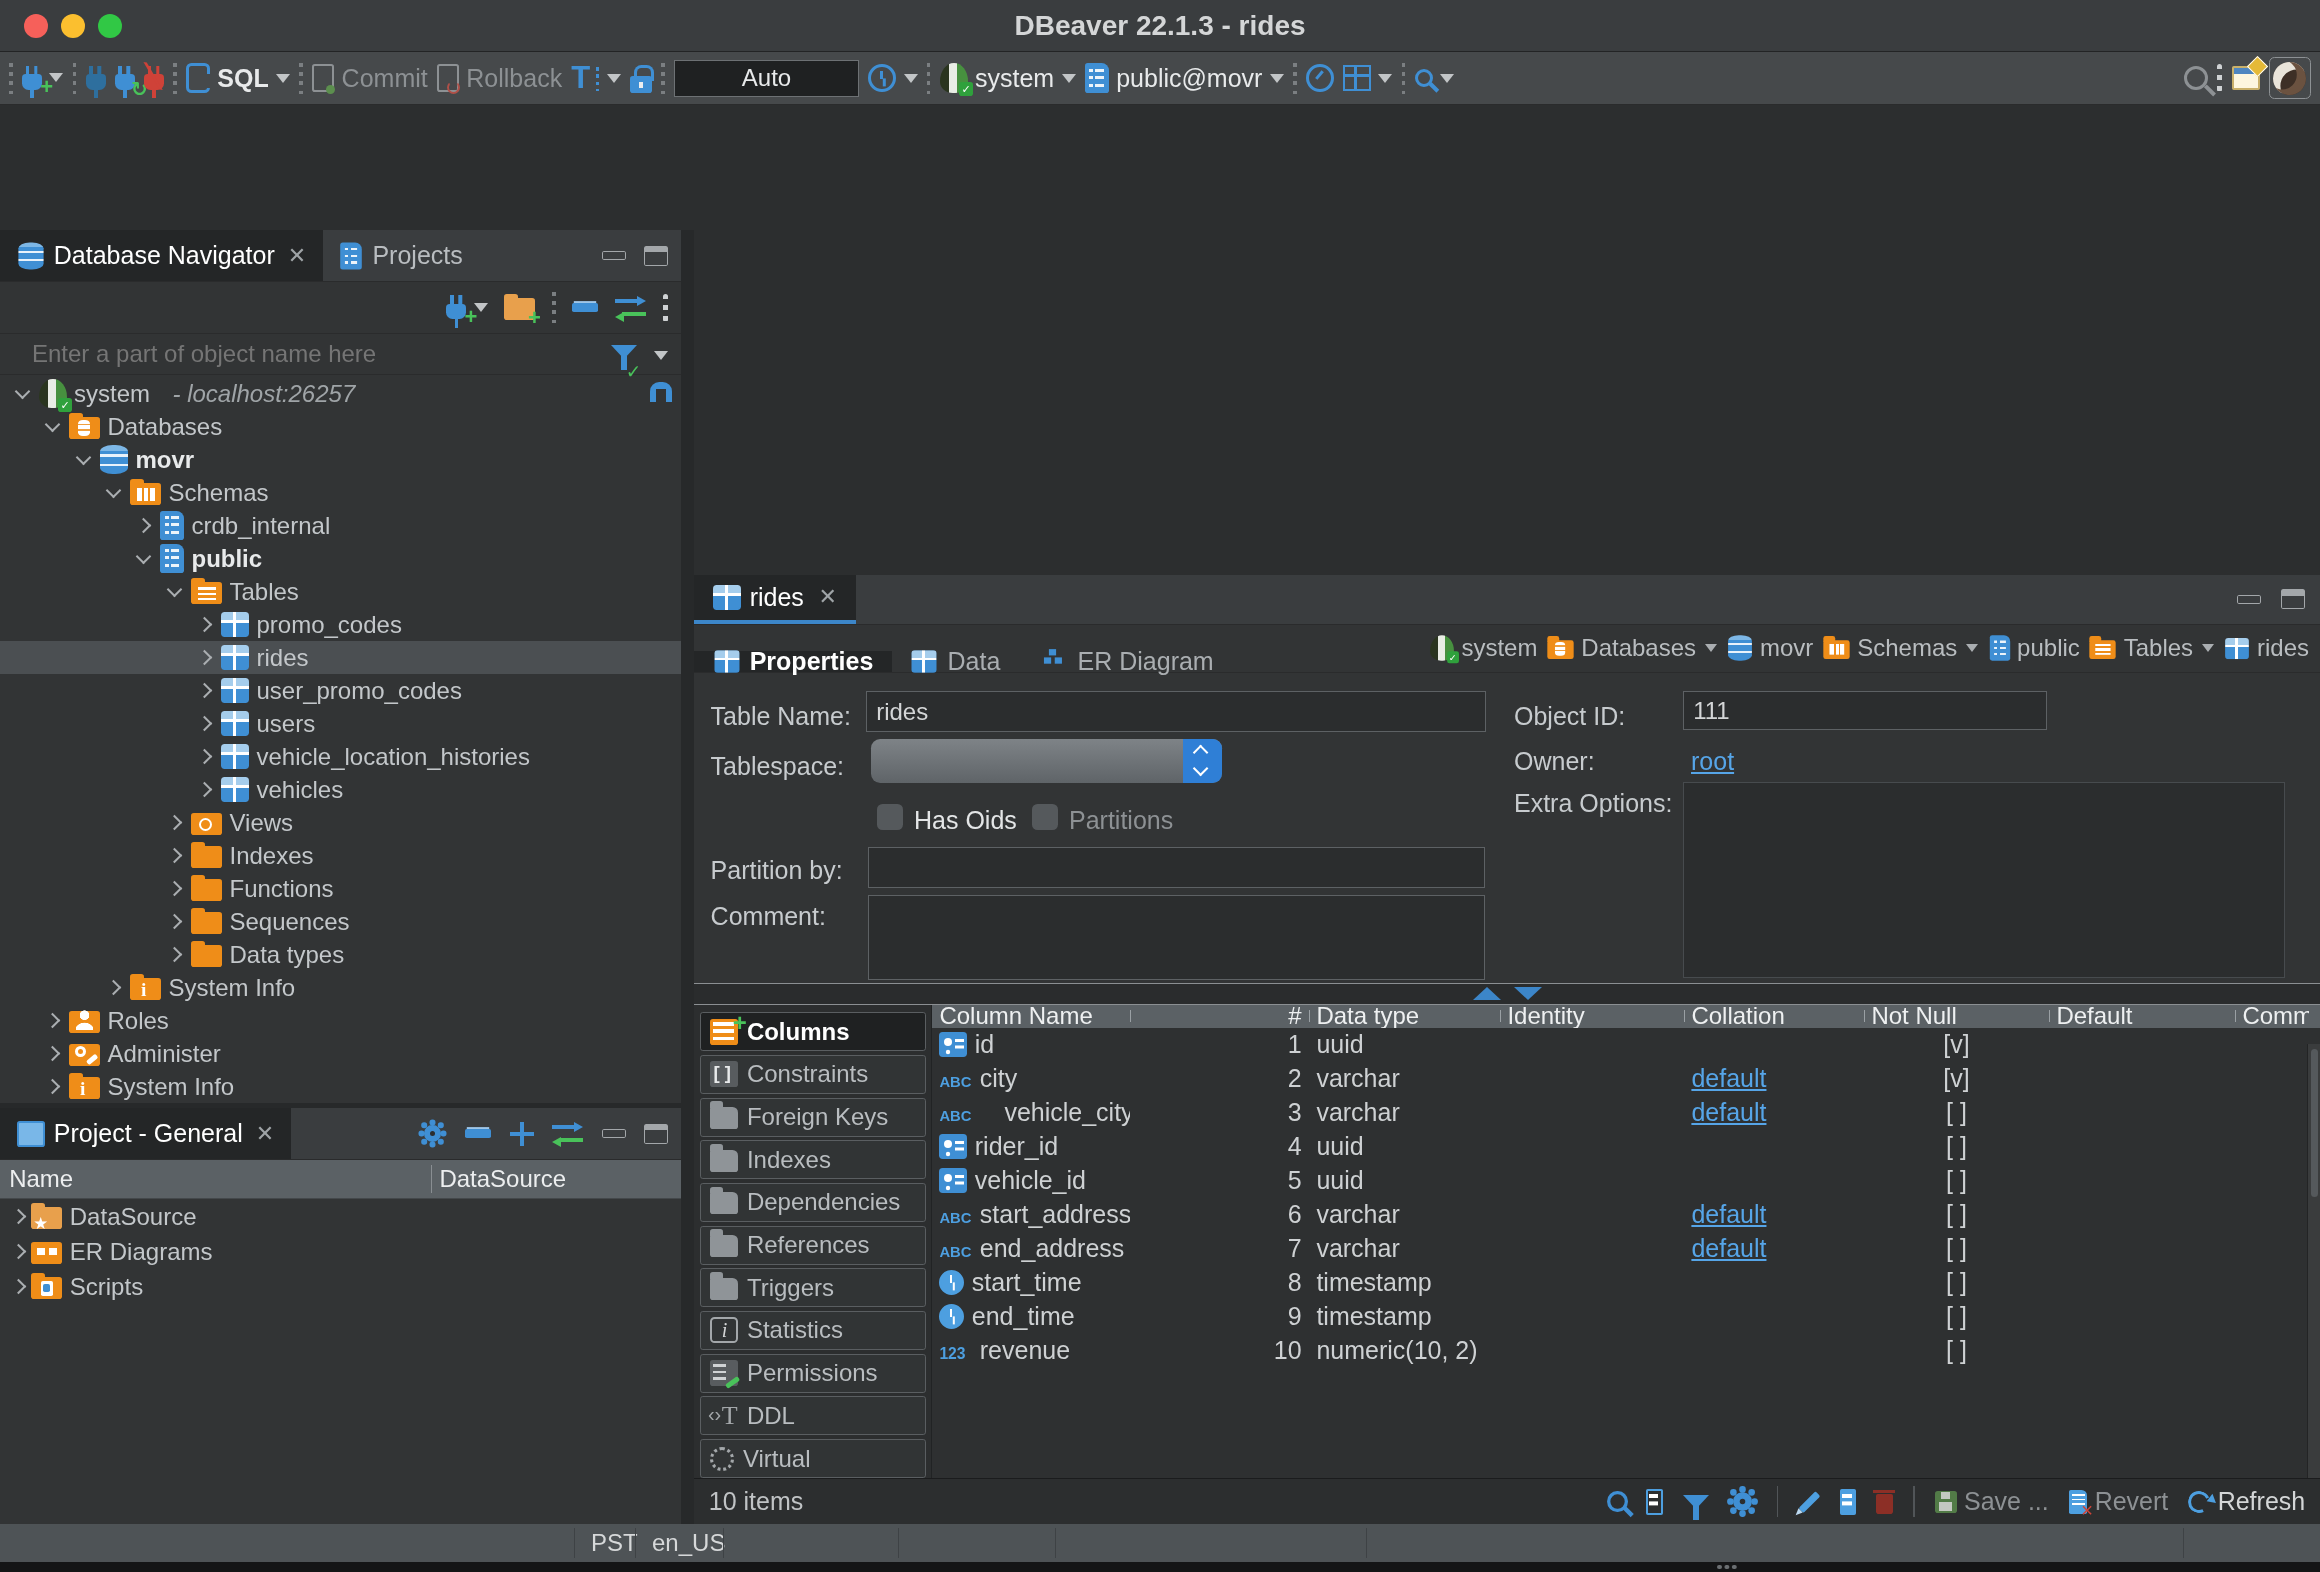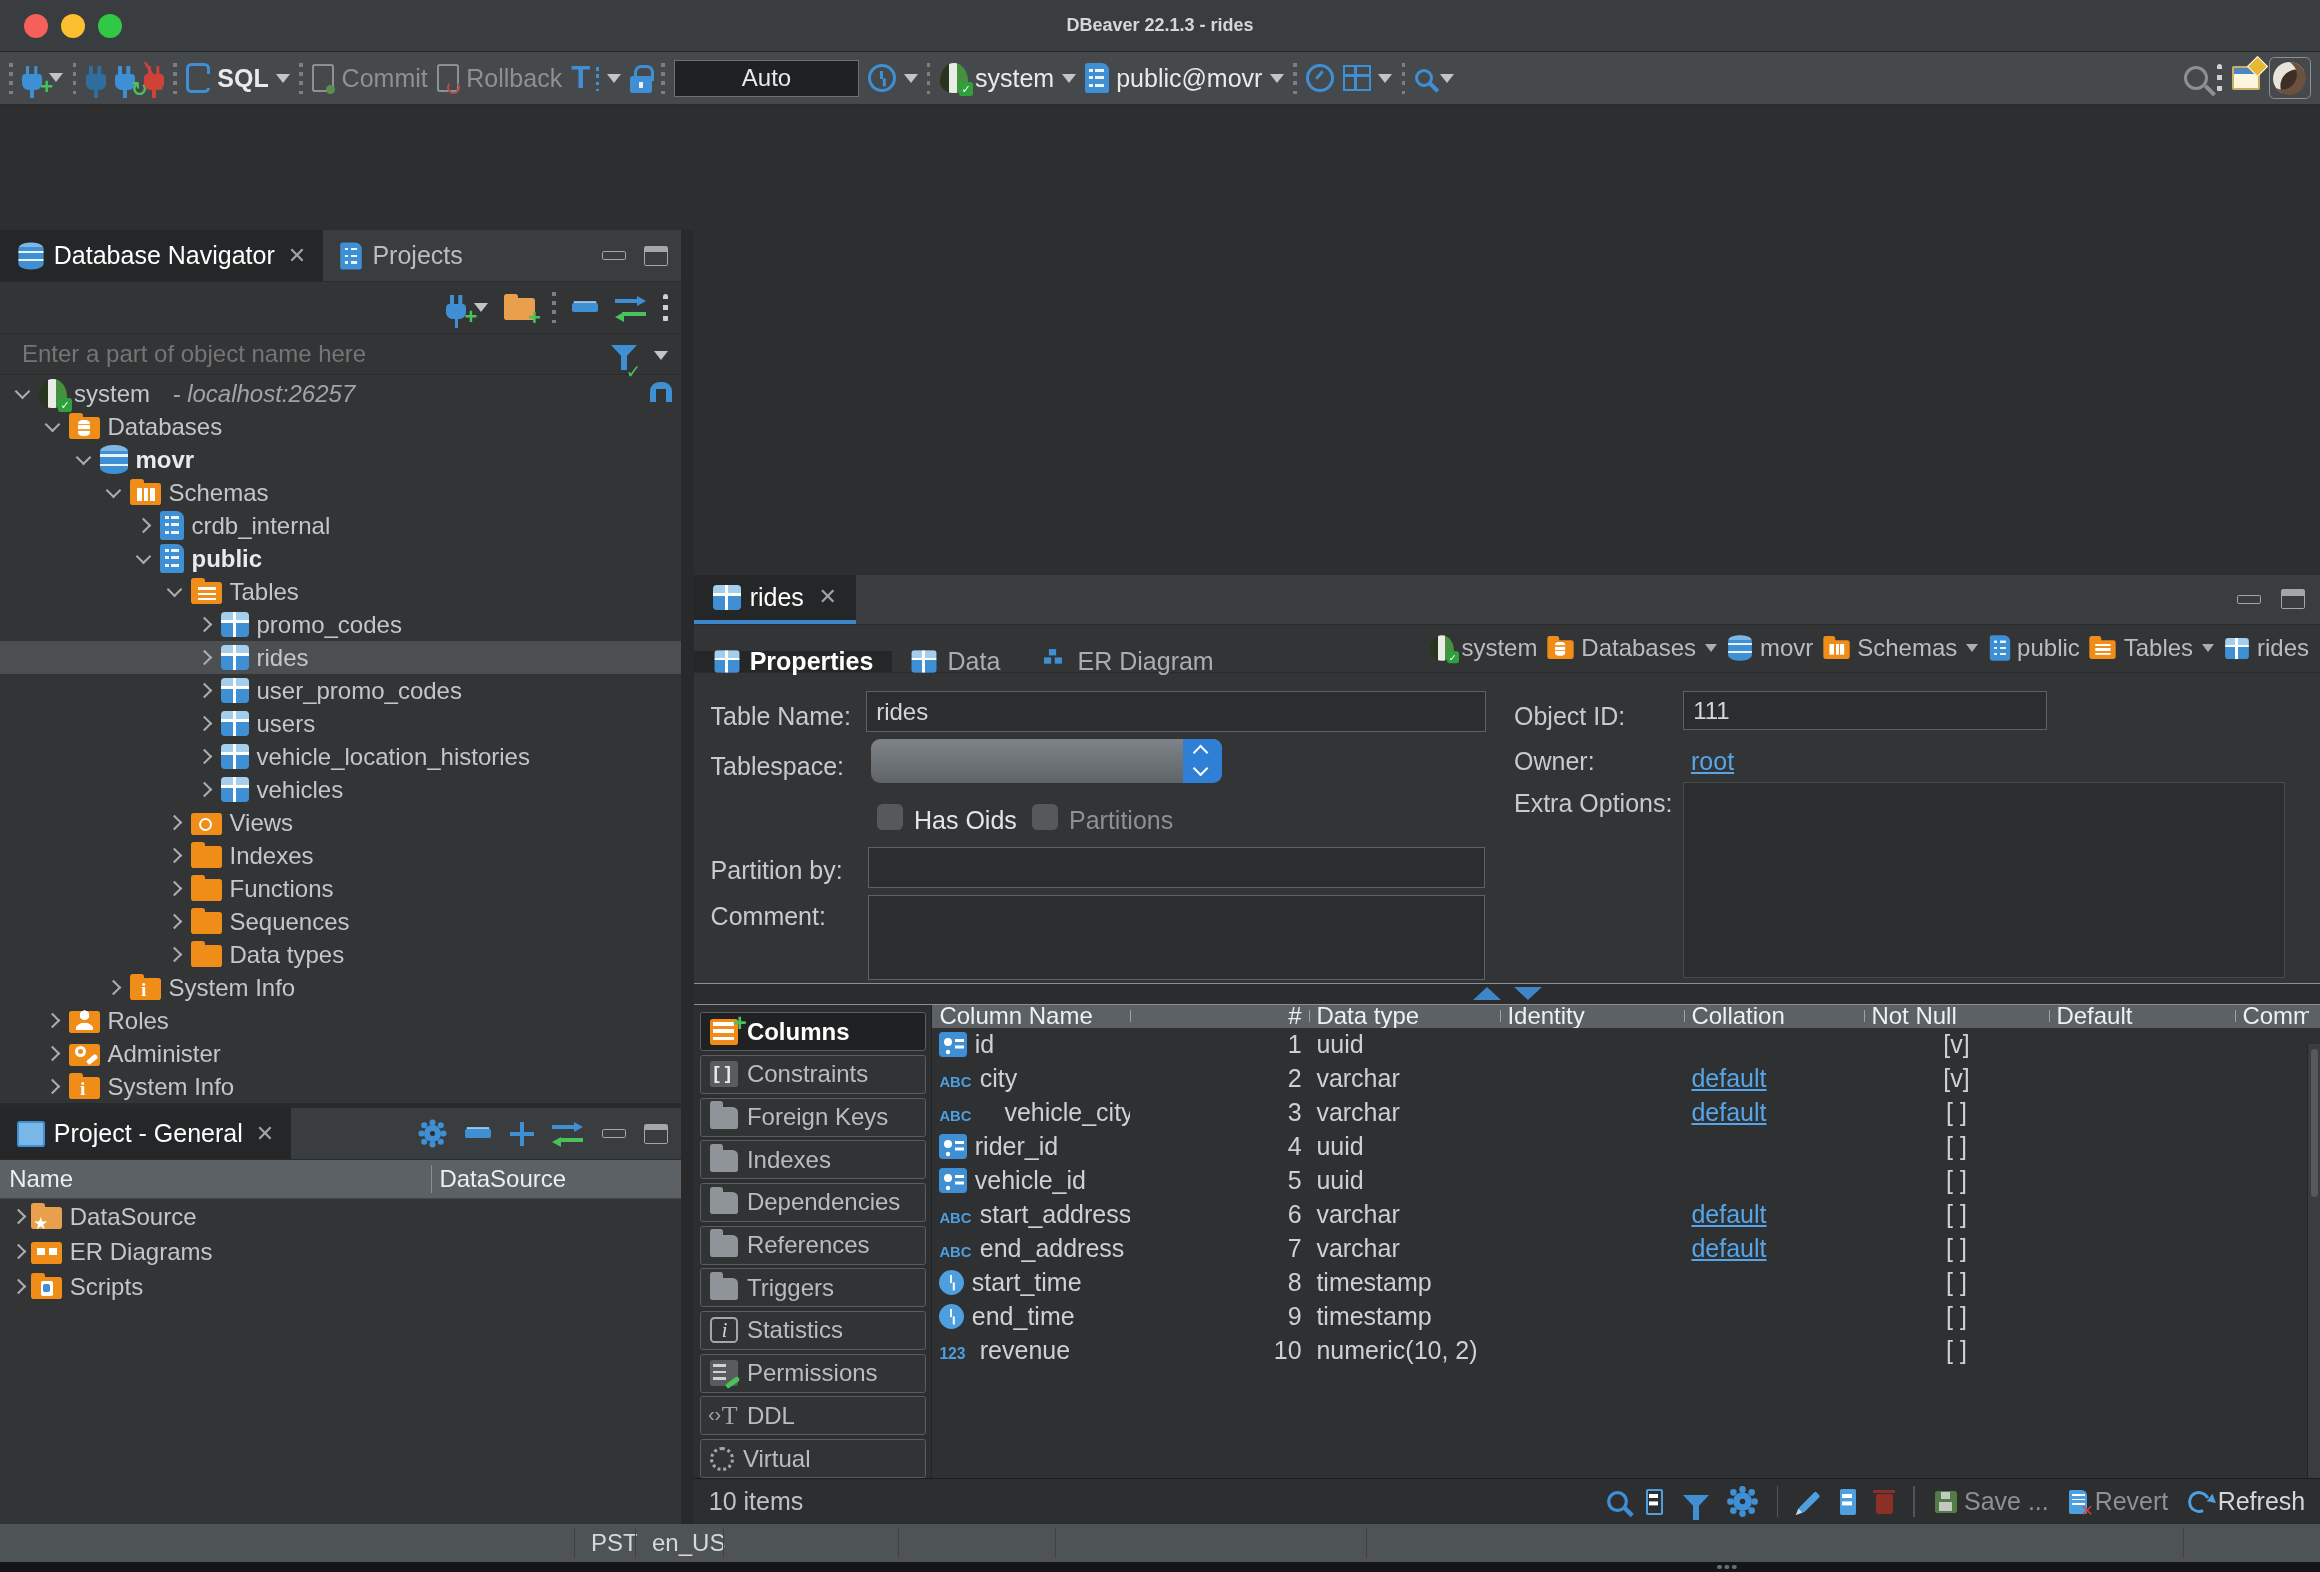--- a/index.html
+++ b/index.html
@@ -8,21 +8,21 @@
     font-family: "Liberation Sans", "DejaVu Sans", sans-serif;
     background: #2c2e2f; color: #c7cbce; font-size: 24px;
     position: relative;
   }
   
   .titlebar { height:52px; background:#3a3d3f; border-bottom:0.9px solid #232425;
     display:flex; align-items:center; position:relative; }
   .lights { display:flex; gap:13px; margin-left:24px; }
   .light { width:24px; height:24px; border-radius:50%; }
   .light.red{background:#f6605a;} .light.yellow{background:#fbbf2f;} .light.green{background:#31c845;}
-  .title-text { position:absolute; left:0; right:0; text-align:center; font-weight:bold; color:#d4d6d7; font-size:18px; }
+  .title-text { position:absolute; left:0; right:0; text-align:center; font-weight:bold; color:#d4d6d7; font-size:28px; }
   
   .toolbar { height:53px; background:#46494b; border-bottom:0.9px solid #2a2b2c;
     display:flex; align-items:center; padding:0 9.2px; gap:9.2px; }
   .tbsep { width:3.7px; height:31px; flex:none;
     background:repeating-linear-gradient(180deg,#7b7f82 0 3.7px,transparent 3.7px 9.2px); }
   .tb-btn { display:flex; align-items:center; gap:7.4px; flex:none; position:relative; }
   .tb-label { font-size:25px; color:#e8eaeb; }
   .tb-label.dim { color:#8d9194; }
   .caret { width:0; height:0; border-left:7.4px solid transparent; border-right:7.4px solid transparent;
     border-top:9.2px solid #c2c5c7; display:inline-block; flex:none; }
@@ -215,21 +215,21 @@
   .main { display:flex; height:1419px;align-items:flex-end; }
   
   .left-panel { width:694px; flex:none; display:flex; flex-direction:column; background:#323435; border-right:13px solid #27292a; }
   .panel-tabbar { height:52px; background:#3a3d3f; display:flex; align-items:stretch; border-bottom:0.9px solid #2a2b2c; }
   .ptab { display:flex; align-items:center; gap:9.2px; padding:0 16.6px; color:#b9bdc0; font-size:25px; }
   .ptab.active { background:#242627; color:#fff; }
   .ptab .x { color:#9fa4a7; font-size:22px; margin-left:3.7px; }
   .panel-tab-tools { margin-left:auto; display:flex; align-items:center; gap:18.5px; padding-right:13px; }
   .nav-toolbar { height:52px; display:flex; align-items:center; justify-content:flex-end; gap:16.6px; padding:0 13px; background:#323435; border-bottom:0.9px solid #2a2b2c; }
   .nav-filter { height:41px; display:flex; align-items:center; position:relative; border-bottom:0.9px solid #2a2b2c; }
-  .nav-filter input { flex:1; background:transparent; border:none; outline:none; color:#eab308; font-size:24px; padding-left:22px; font-family:inherit; }
+  .nav-filter input { flex:1; background:transparent; border:none; outline:none; color:#eab308; font-size:24px; padding-left:32px; font-family:inherit; }
   .nav-tree { flex:1; overflow:hidden; padding-top:1.8px; }
   .tree-row { height:33px; display:flex; align-items:center; gap:7.4px; position:relative; white-space:nowrap; }
   .tree-row.selected { background:#4b4f52; }
   .tree-row .lbl { color:#c3c7ca; }
   .tree-row .lbl.bold { font-weight:bold; color:#e8eaeb; }
   .tree-row .sfx { color:#9fa4a7; font-style:italic; margin-left:15px; }
   .tree-row .chev { margin-right:3.7px; }
   .tree-right { position:absolute; right:9.2px; top:4.6px; }
   
   .project-panel { height:421px; flex:none; border-top:5.5px solid #27292a; display:flex; flex-direction:column; background:#323435; }

